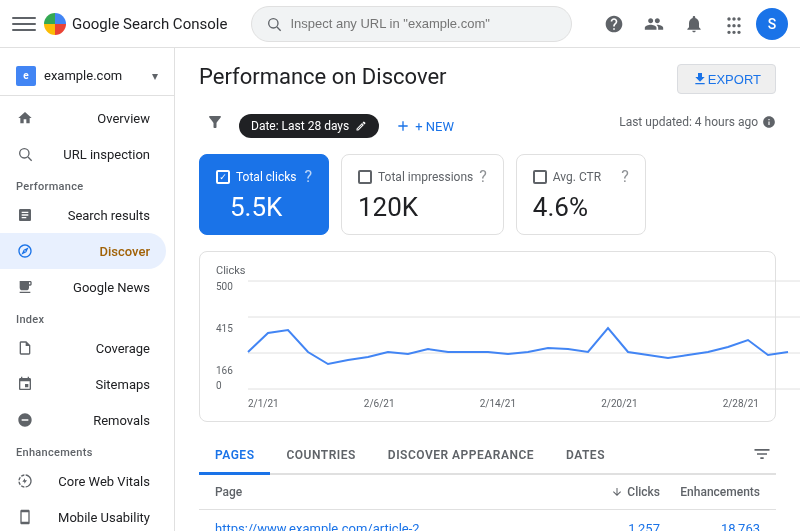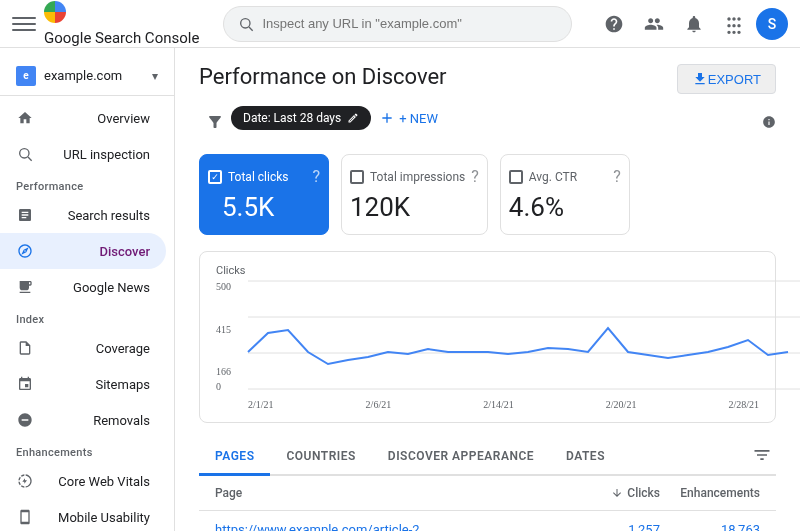--- a/index.html
+++ b/index.html
@@ -13,21 +13,21 @@
       display: flex;
       align-items: center;
       padding: 0 12px;
       gap: 8px;
       position: fixed;
       top: 0; left: 0; right: 0;
       z-index: 100;
     }
     .nav-menu-icon { width: 24px; height: 24px; display: flex; flex-direction: column; justify-content: center; gap: 4px; cursor: pointer; flex-shrink: 0; }
     .nav-menu-icon span { display: block; height: 2px; background: #5f6368; border-radius: 1px; }
-    .nav-logo { display: flex; gap: 6px; flex-shrink: 0; flex-direction: column; }
+    .nav-logo { display: flex; align-items: center; gap: 6px; flex-shrink: 0; }
     .google-g { width: 22px; height: 22px; background: conic-gradient(#4285f4 0deg 90deg, #ea4335 90deg 180deg, #fbbc05 180deg 270deg, #34a853 270deg 360deg); border-radius: 50%; }
     .nav-title { font-size: 15px; font-weight: 400; color: #202124; white-space: nowrap; }
     .search-bar {
       flex: 1; max-width: 500px; margin: 0 16px;
       border: 1px solid #e0e0e0; border-radius: 24px;
       height: 36px; display: flex; align-items: center; padding: 0 14px; gap: 8px;
       background: #f1f3f4;
     }
     .search-icon-svg { color: #5f6368; flex-shrink: 0; }
     .search-bar input { border: none; background: transparent; outline: none; flex: 1; font-size: 13px; color: #5f6368; }
@@ -51,49 +51,49 @@
     }
     .property-icon { width: 20px; height: 20px; background: #4285f4; border-radius: 2px; display: flex; align-items: center; justify-content: center; color: #fff; font-size: 10px; font-weight: 700; }
     .property-name { font-size: 13px; color: #202124; flex: 1; }
     .property-arrow { color: #5f6368; font-size: 12px; }
     .sidebar-section-label { font-size: 11px; color: #5f6368; padding: 8px 16px 4px; font-weight: 500; letter-spacing: 0.3px; }
     .sidebar-item {
       display: flex; align-items: center; height: 36px; padding: 0 16px; gap: 10px;
       cursor: pointer; border-radius: 0 20px 20px 0; margin-right: 8px;
       color: #202124; font-size: 13px; justify-content: space-between;
     }
-    .sidebar-item.active { background: #e8f0fe; color: #701a75; font-weight: 500; }
+    .sidebar-item.active { background: #e8f0fe; color: #a16207; font-weight: 500; }
     .sidebar-icon { width: 18px; height: 18px; display: flex; align-items: center; justify-content: center; flex-shrink: 0; }
 
     
     .main { flex: 1; overflow-y: auto; padding: 16px 24px; background: #fff; }
 
     .page-header { display: flex; align-items: flex-start; justify-content: space-between; margin-bottom: 12px; }
     .page-title { font-size: 22px; font-weight: 400; color: #202124; }
     .export-btn {
       display: flex; align-items: center; gap: 0;
       border: 1px solid #dadce0; border-radius: 4px;
       padding: 6px 14px; cursor: pointer; font-size: 13px; color: #1a73e8; font-weight: 500;
     }
 
     .filter-bar { display: flex; align-items: center; justify-content: space-between; margin-bottom: 16px; }
-    .filter-left { display: flex; align-items: flex-start; gap: 0; }
+    .filter-left { display: flex; align-items: flex-end; gap: 8px; }
     .filter-icon-btn { width: 32px; height: 32px; display: flex; align-items: center; justify-content: center; cursor: pointer; color: #5f6368; border-radius: 50%; }
     .date-chip {
       display: flex; align-items: center; gap: 6px;
       background: #202124; color: #fff; border-radius: 16px;
       padding: 5px 12px; font-size: 12px; cursor: pointer;
     }
     .new-btn { display: flex; align-items: center; gap: 4px; color: #1a73e8; font-size: 13px; cursor: pointer; padding: 4px 8px; }
     .last-updated { font-size: 12px; color: #5f6368; display: flex; align-items: center; gap: 4px; }
 
     
     .metric-cards { display: flex; gap: 12px; margin-bottom: 16px; }
     .metric-card {
-      border: 1px solid #e0e0e0; border-radius: 8px; padding: 12px 8px;
+      border: 1px solid #e0e0e0; border-radius: 8px; padding: 12px 16px;
       min-width: 130px; cursor: pointer;
     }
     .metric-card.active { background: #1a73e8; color: #fff; border-color: #1a73e8; }
     .metric-card-header { display: flex; align-items: center; gap: 6px; margin-bottom: 6px; font-size: 12px; }
     .metric-card.active .metric-card-header { color: #fff; }
     .metric-card:not(.active) .metric-card-header { color: #5f6368; }
     .metric-value { font-size: 26px; font-weight: 400; }
     .metric-card.active .metric-value { color: #fff; margin-left: 14px; }
     .metric-help { font-size: 16px; margin-left: auto; opacity: 0.7; }
     .metric-check { width: 14px; height: 14px; border: 2px solid currentColor; border-radius: 2px; display: flex; align-items: center; justify-content: center; flex-shrink: 0; }
@@ -295,20 +295,21 @@
             </svg>
         </div>
         <div class="new-btn">
           <svg width="16" height="16" viewBox="0 0 24 24" fill="#1a73e8">
               <path d="M19 13H13v6h-2v-6H5v-2h6V5h2v6h6v2z"></path>
             </svg>
           <span>+ NEW</span>
         </div>
       </div>
       <div class="last-updated">
+        <span>Last updated: 4 hours ago</span>
         <svg width="14" height="14" viewBox="0 0 24 24" fill="#5f6368">
             <path d="M12 2C6.48 2 2 6.48 2 12s4.48 10 10 10 10-4.48 10-10S17.52 2 12 2zm1 15h-2v-6h2v6zm0-8h-2V7h2v2z"></path>
           </svg>
       </div>
     </div>
 
     <div class="metric-cards">
       <div class="metric-card active">
         <div class="metric-card-header">
           <div class="metric-check checked"></div>
@@ -330,21 +331,21 @@
           <div class="metric-check"></div>
           <span>Avg. CTR</span>
           <span class="metric-help">?</span>
         </div>
         <div class="metric-value" style="color:#202124;font-size:26px;font-weight:400;">4.6%</div>
       </div>
     </div>
 
     <div class="chart-container">
       <div style="font-size:11px;color:#5f6368;margin-bottom:4px;">Clicks</div>
-      <div style="position:relative;margin-left:32px;font-family:Liberation Serif, serif;">
+      <div style="position:relative;margin-left:32px;">
         
         <div style="position:absolute;left:-32px;top:0;font-size:10px;color:#5f6368;">500</div>
         <div style="position:absolute;left:-32px;top:33%;font-size:10px;color:#5f6368;">415</div>
         <div style="position:absolute;left:-32px;top:66%;font-size:10px;color:#5f6368;">166</div>
         <div style="position:absolute;left:-32px;bottom:18px;font-size:10px;color:#5f6368;">0</div>
         <svg width="560" height="110" viewBox="0 0 560 110" class="chart">
 
           <line x1="0" y1="0" x2="560" y2="0" stroke="#e0e0e0" stroke-width="1"></line>
           <line x1="0" y1="36" x2="560" y2="36" stroke="#e0e0e0" stroke-width="1"></line>
           <line x1="0" y1="72" x2="560" y2="72" stroke="#e0e0e0" stroke-width="1"></line>

